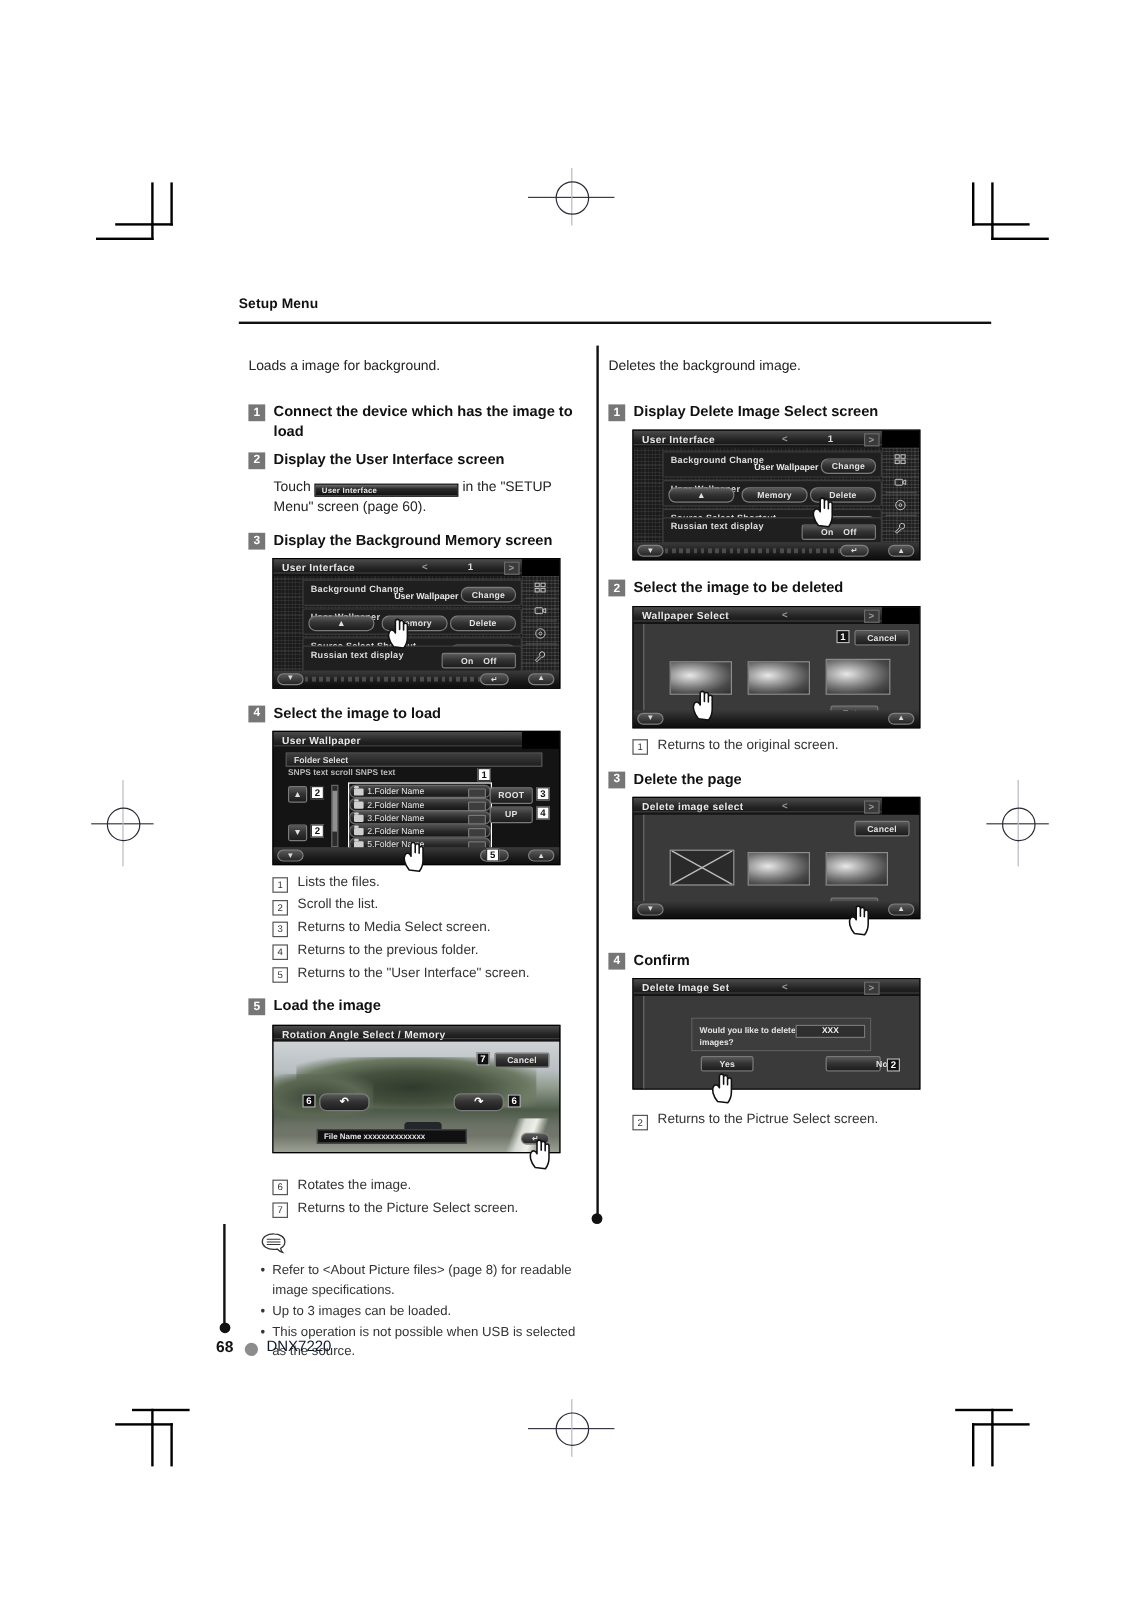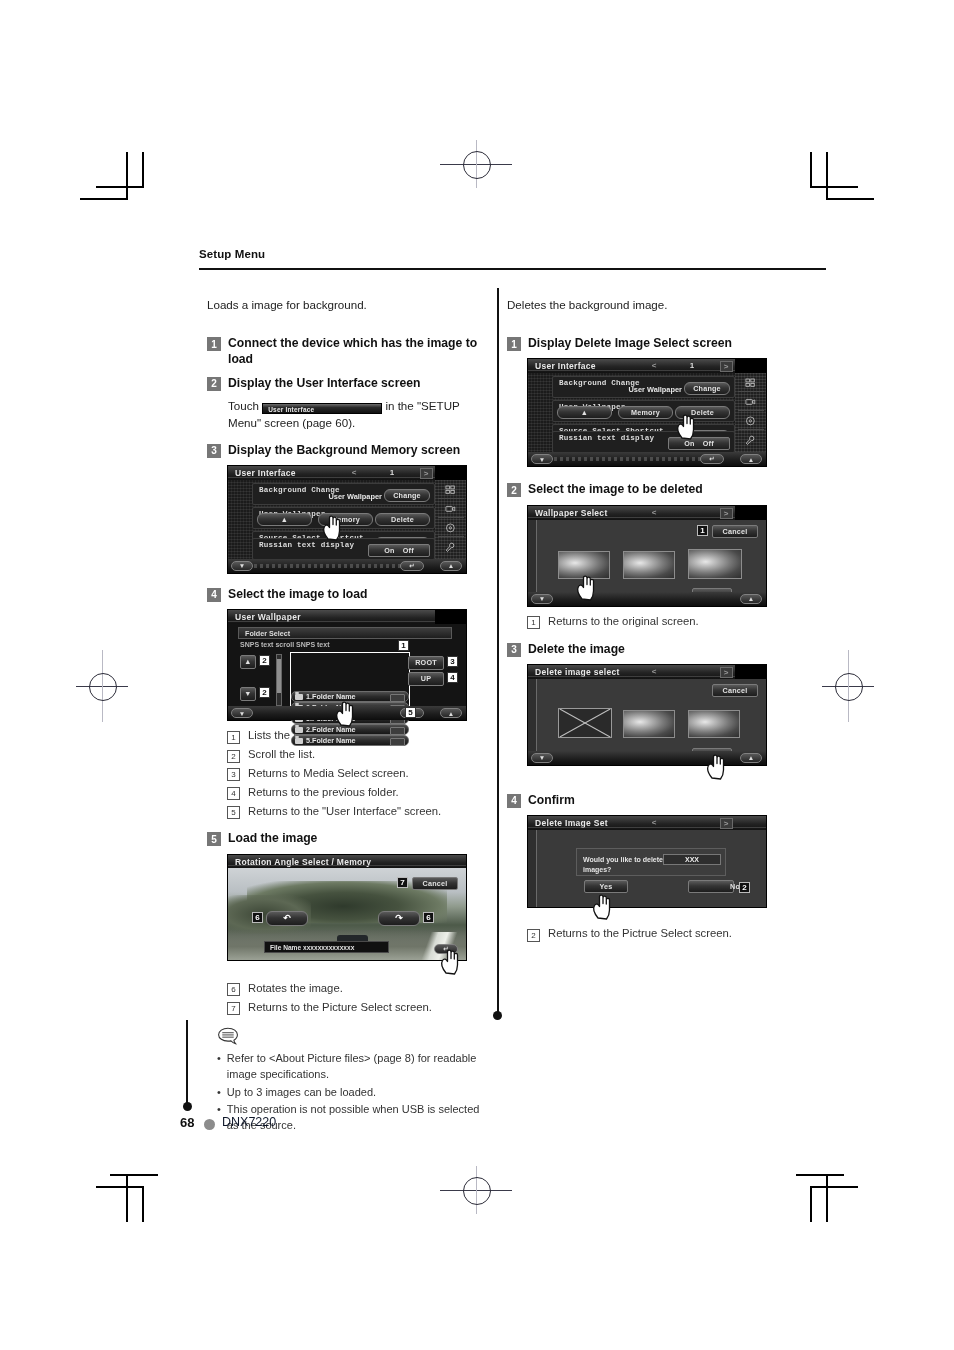--- a/index.html
+++ b/index.html
@@ -60,21 +60,21 @@
   .dev .tb-page{position:absolute;left:68%;top:2px;color:#dcdcdc;font-size:8px;}
   .dev .tb-next{position:absolute;right:14%;top:2px;color:#9a9a9a;font-size:8px;
      border:1px solid #6a6a6a;padding:0 3px;line-height:9px;background:#3a3a3a;}
   .dev .tb-blank{position:absolute;right:0;top:0;width:13%;height:14px;background:#000;}
 
   .carbon{background-color:#1b1b1b;
     background-image:repeating-linear-gradient(0deg,rgba(255,255,255,.07) 0 1px,transparent 1px 3px),
                      repeating-linear-gradient(90deg,rgba(255,255,255,.05) 0 1px,transparent 1px 3px);}
 
   .panel{position:absolute;background:#1f1f1f;border:1px solid #3c3c3c;border-radius:2px;}
-  .plabel{color:#dcdcdc;font-size:7.6px;font-weight:bold;letter-spacing:.2px;padding:2px 0 0 6px;font-family:Liberation Mono, monospace;}
+  .plabel{color:#dcdcdc;font-size:7.6px;font-weight:bold;letter-spacing:.2px;padding:2px 0 0 6px;}
   .pval{color:#e6e6e6;font-size:7.4px;font-weight:bold;}
 
   .btn{display:inline-block;text-align:center;color:#e2e2e2;font-size:7.2px;font-weight:bold;
     background:linear-gradient(180deg,#5a5a5a 0%,#343434 45%,#1d1d1d 100%);
     border:1px solid #7a7a7a;border-radius:6px;line-height:1;padding:2px 0 2px;letter-spacing:.2px;}
   .btn.sq{border-radius:2px;}
 
   .sidestrip{position:absolute;right:0;top:14px;bottom:14px;width:13%;
     background-color:#202020;
     background-image:repeating-linear-gradient(0deg,rgba(255,255,255,.1) 0 1px,transparent 1px 3px),
@@ -96,22 +96,22 @@
   .thumb{position:absolute;background:radial-gradient(ellipse at 32% 42%,#e8e8e8 0%,#b5b5b5 22%,#7a7a7a 48%,#4a4a4a 72%,#2e2e2e 100%);
          border:1px solid #8d8d8d;}
   .thumb.empty{background:#2a2a2a;border:1px solid #9a9a9a;}
 
   .callout{position:absolute;width:11px;height:11px;background:#fff;border:1px solid #333;color:#111;
     font-size:8px;font-weight:bold;display:flex;align-items:center;justify-content:center;z-index:6;}
   .callout.dark{background:#111;border-color:#bbb;color:#fff;}
 
   .listrow{position:absolute;left:0;right:0;height:11px;
     background:linear-gradient(180deg,#4e4e4e 0%,#2b2b2b 50%,#171717 100%);
-    border:1px solid #6d6d6d;border-radius:5px;color:#e6e6e6;font-size:7.2px;font-weight:bold;
-    padding-left:14px;line-height:9px;margin-top:37px;}
+    border:1px solid #6d6d6d;border-radius:5px;color:#e6e6e6;font-size:7.2px;font-weight:normal;
+    padding-left:14px;line-height:9px;}
   .folderico{position:absolute;left:3px;top:2px;width:8px;height:6px;background:#cfcfcf;border-radius:1px;}
   .folderico:after{content:"";position:absolute;left:0;top:-2px;width:4px;height:2px;background:#cfcfcf;border-radius:1px;}
   .rowtag{position:absolute;right:3px;top:1.5px;width:15px;height:8px;background:#3d3d3d;border:1px solid #777;border-radius:1px;}
 
   
   .memo{margin:12px 0 0 12px;}
   .memoicon{width:22px;height:18px;margin-bottom:2px;}
   .memorow{display:flex;gap:6px;margin:0 0 2px 0;}
   .memodot{flex:0 0 auto;color:#333;font-size:11px;line-height:1.4;}
   .memotext{font-size:11px;color:#333;line-height:1.42;}
@@ -573,21 +573,21 @@
 
     <div class="reflist">
       <div class="refrow">
         <div class="refnum">1</div>
         <div class="reftext">Returns to the original screen.</div>
       </div>
     </div>
 
     <div class="step">
       <div class="stepnum">3</div>
-      <div class="steptitle">Delete the image</div>
+      <div class="steptitle">Delete the page</div>
     </div>
 
     <div class="dev" style="width:240px;height:102px;background:#2f2f2f;">
       <div class="titlebar">
         <span>Delete image select</span>
         <div class="rule"></div>
         <span class="tb-prev">&lt;</span>
         <span class="tb-next">&gt;</span>
       </div>
       <div class="tb-blank"></div>

